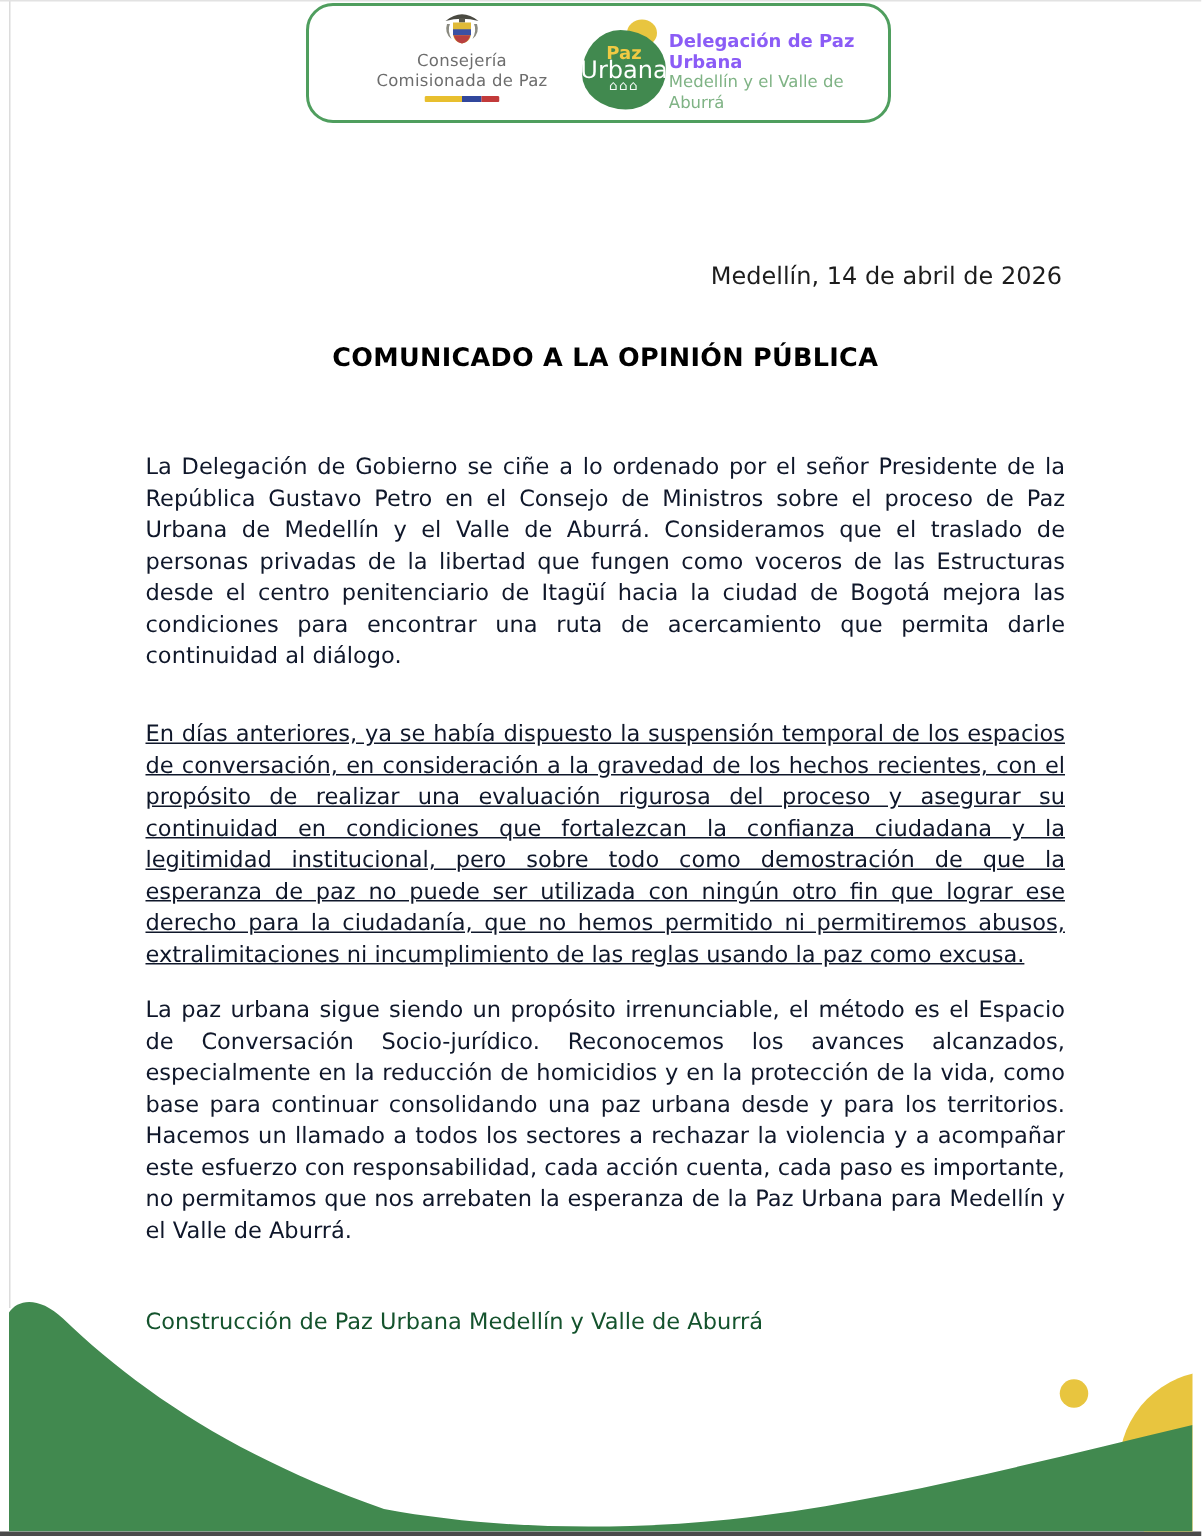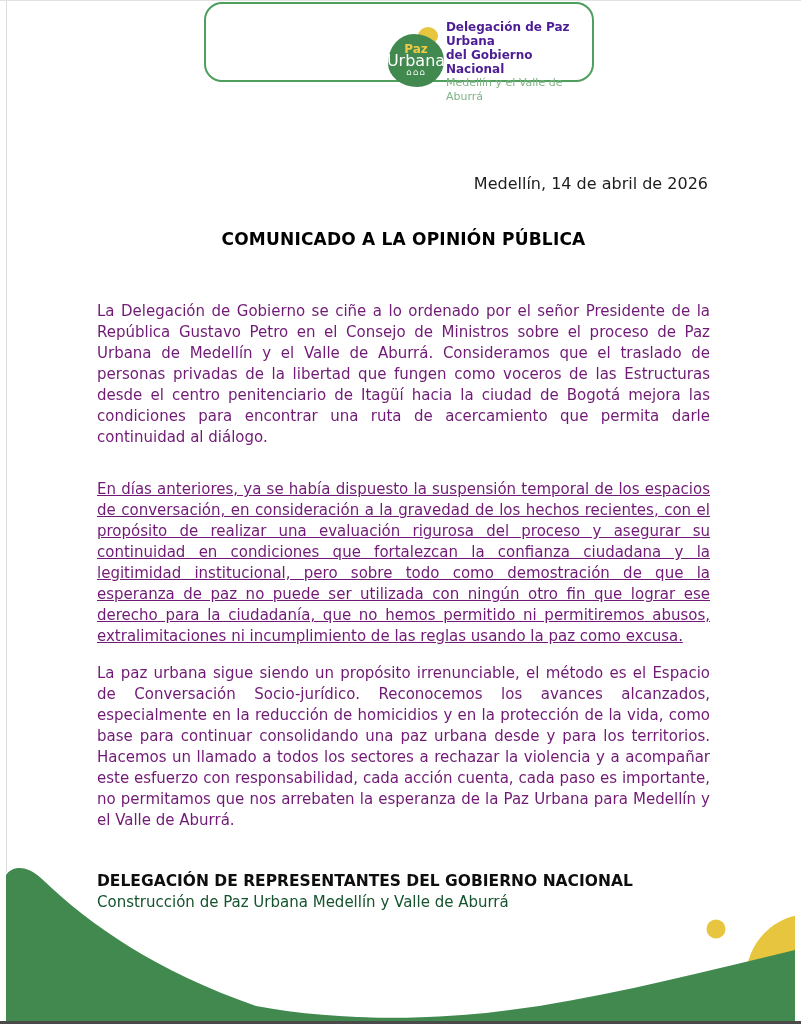--- a/index.html
+++ b/index.html
@@ -30,32 +30,32 @@
   #paz-crescent{position:absolute;left:30px;top:0px;width:20px;height:18px;border-radius:50%;background:#e8c53f;}
   #paz-blob{
     position:absolute;left:0;top:7px;width:56px;height:53px;background:#41894f;
     border-radius:46% 54% 48% 52% / 55% 50% 50% 45%;
     display:flex;flex-direction:column;align-items:center;justify-content:center;
   }
   .paz-word1{color:#f0ca43;font-weight:bold;font-size:12px;line-height:12px;}
   .paz-word2{color:#ffffff;font-size:16px;line-height:11px;}
   .paz-houses{color:rgba(255,255,255,.95);font-size:9px;line-height:10px;letter-spacing:1px;margin-top:1px;}
   #delegacion-text{margin-left:10px;padding-top:9px;}
-  .deleg-bold{font-size:12px;line-height:14px;font-weight:bold;color:#4c1d95;}
+  .deleg-bold{font-size:12px;line-height:14px;font-weight:bold;color:#8b5cf6;}
   .deleg-light{font-size:11px;line-height:14px;color:#7fb385;}
 
   
   #date-line{position:absolute;right:93px;top:174px;font-size:16px;color:#1d1d1d;margin-left:25px;}
   #doc-title{
     position:absolute;left:97px;top:229px;width:613px;text-align:center;
     font-weight:bold;font-size:17px;letter-spacing:.2px;color:#000000;
   }
   .para{
     position:absolute;left:97px;width:613px;
-    font-size:15px;line-height:21px;text-align:justify;text-align-last:left;color:#701a75;
+    font-size:15px;line-height:21px;text-align:justify;text-align-last:left;color:#0f172a;
   }
   #para-1{top:286px;}
   #para-2{top:464px;text-decoration:underline;}
   #para-3{top:648px;}
 
   #signature{position:absolute;left:97px;top:871px;width:613px;}
   #sig-line1{font-weight:bold;font-size:15.5px;line-height:21px;color:#0e0e0e;}
   #sig-line2{font-size:15px;line-height:21px;color:#14532d;}
 
   
@@ -63,50 +63,66 @@
 </style>
 </head>
 <body>
 
 <div id="edge-left"></div>
 <div id="edge-top"></div>
 <div id="edge-bottom"></div>
 
 <div id="header-box">
 
+  <div id="consejeria-group">
+    <svg class="emblem" width="26" height="26" viewBox="0 0 24 26">
+      <path d="M1,6 Q12,-3 23,6 Q12,3 1,6 Z" fill="#4a4a42"></path>
+      <path d="M10,4 h4 v3 h-4 Z" fill="#56564c"></path>
+      <path d="M2,8 q-2,6 3,10 q-3,-6 -1,-10 Z" fill="#8a8a80"></path>
+      <path d="M22,8 q2,6 -3,10 q3,-6 1,-10 Z" fill="#8a8a80"></path>
+      <path d="M6,7 h12 v7 q0,6 -6,7 q-6,-1 -6,-7 Z" fill="#e0ba38"></path>
+      <rect x="6" y="11.5" width="12" height="4" fill="#3b51a3"></rect>
+      <path d="M6.4,15.5 h11.2 q-1,4.5 -5.6,5.5 q-4.6,-1 -5.6,-5.5 Z" fill="#b84040"></path>
+    </svg>
+    <div class="consejeria-label">Consejería</div>
+    <div class="consejeria-label">Comisionada de Paz</div>
+    <div id="tricolor-bar">
+      <span class="y"></span>
+        <span class="b"></span>
+        <span class="r"></span>
+    </div>
+  </div>
 
   <div id="paz-group">
     <div id="paz-blob-wrap">
       <div id="paz-crescent"></div>
       <div id="paz-blob">
         <span class="paz-word1">Paz</span>
         <span class="paz-word2">Urbana</span>
         <span class="paz-houses">⌂⌂⌂</span>
       </div>
     </div>
     <div id="delegacion-text">
       <div class="deleg-bold">Delegación de Paz Urbana</div>
-      <div class="deleg-bold">del Gobierno Nacional</div>
       <div class="deleg-light">Medellín y el Valle de Aburrá</div>
     </div>
   </div>
 </div>
 
 <div id="date-line">Medellín, 14 de abril de 2026</div>
 
 <div id="doc-title">COMUNICADO A LA OPINIÓN PÚBLICA</div>
 
 <p class="para" id="para-1">La Delegación de Gobierno se ciñe a lo ordenado por el señor Presidente de la República Gustavo Petro en el Consejo de Ministros sobre el proceso de Paz Urbana de Medellín y el Valle de Aburrá. Consideramos que el traslado de personas privadas de la libertad que fungen como voceros de las Estructuras desde el centro penitenciario de Itagüí hacia la ciudad de Bogotá mejora las condiciones para encontrar una ruta de acercamiento que permita darle continuidad al diálogo.</p>
 
 <p class="para" id="para-2">En días anteriores, ya se había dispuesto la suspensión temporal de los espacios de conversación, en consideración a la gravedad de los hechos recientes, con el propósito de realizar una evaluación rigurosa del proceso y asegurar su continuidad en condiciones que fortalezcan la confianza ciudadana y la legitimidad institucional, pero sobre todo como demostración de que la esperanza de paz no puede ser utilizada con ningún otro fin que lograr ese derecho para la ciudadanía, que no hemos permitido ni permitiremos abusos, extralimitaciones ni incumplimiento de las reglas usando la paz como excusa.</p>
 
 <p class="para" id="para-3">La paz urbana sigue siendo un propósito irrenunciable, el método es el Espacio de Conversación Socio-jurídico. Reconocemos los avances alcanzados, especialmente en la reducción de homicidios y en la protección de la vida, como base para continuar consolidando una paz urbana desde y para los territorios. Hacemos un llamado a todos los sectores a rechazar la violencia y a acompañar este esfuerzo con responsabilidad, cada acción cuenta, cada paso es importante, no permitamos que nos arrebaten la esperanza de la Paz Urbana para Medellín y el Valle de Aburrá.</p>
 
 <div id="signature">
-  <div id="sig-line1">DELEGACIÓN DE REPRESENTANTES DEL GOBIERNO NACIONAL</div>
   <div id="sig-line2">Construcción de Paz Urbana Medellín y Valle de Aburrá</div>
 </div>
 
 <svg id="footer-art" viewBox="0 0 789 160" preserveAspectRatio="none">
   <circle cx="804" cy="117" r="64" fill="#e8c53f"></circle>
   <circle cx="710" cy="68" r="9.5" fill="#e8c53f"></circle>
   <path d="M0,14 C6,5 20,3 36,18 C85,65 150,110 250,145 C320,158 400,160 480,152
            C580,141 680,115 789,89 L789,160 L0,160 Z" fill="#41894f"></path>
 </svg>
 

